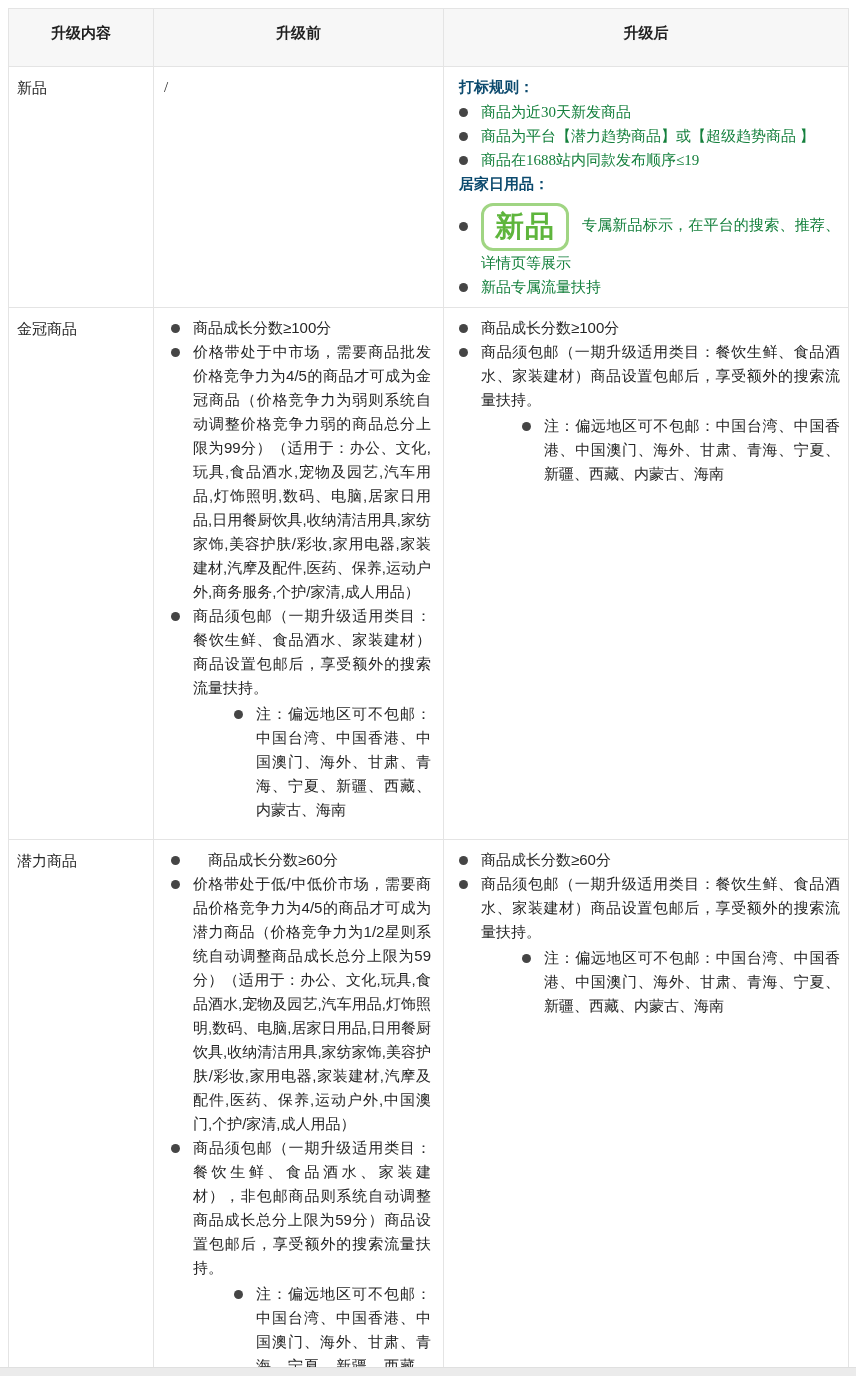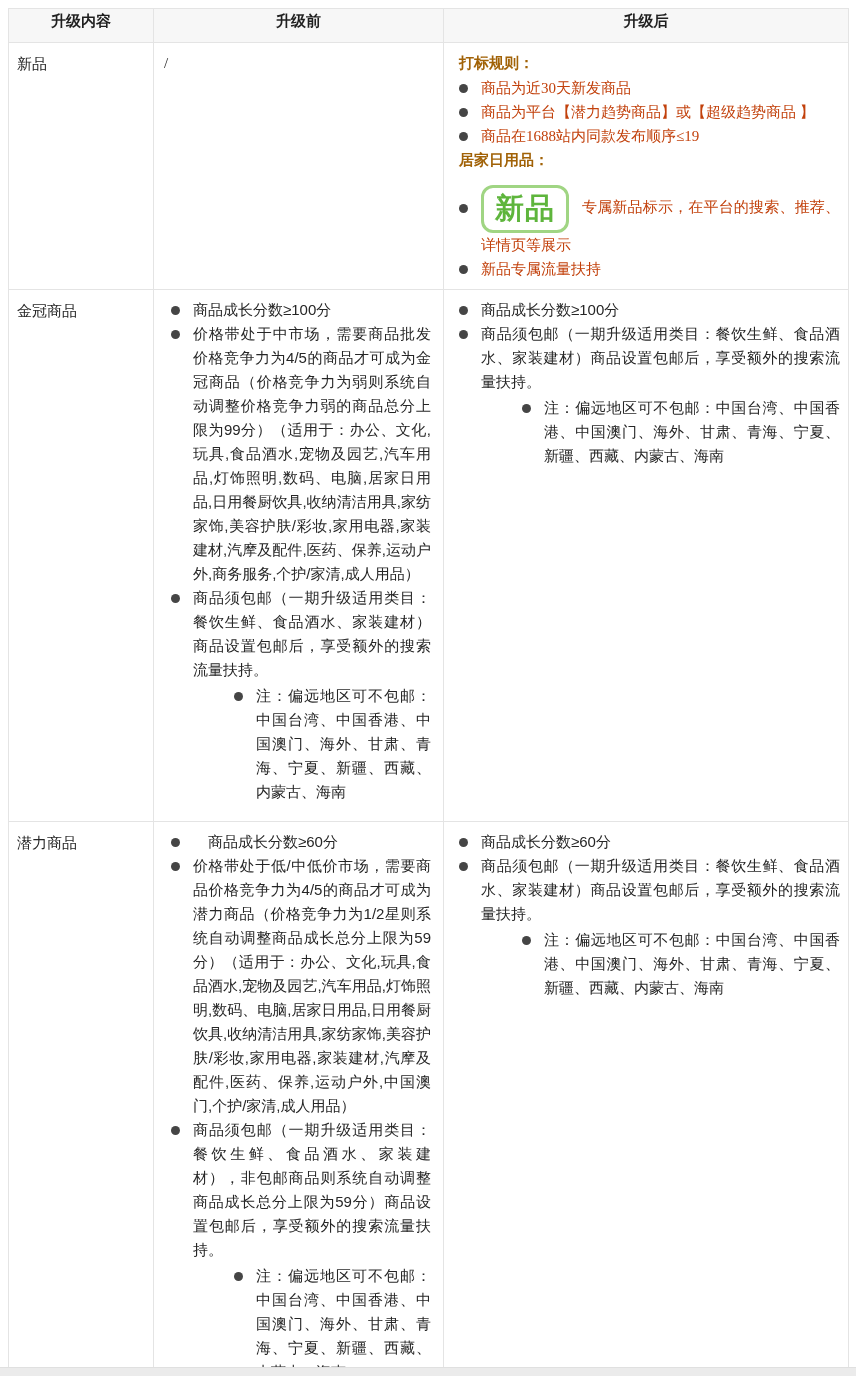--- a/index.html
+++ b/index.html
@@ -9,45 +9,45 @@
     font-family:"Liberation Sans", sans-serif;
   }
   table.doc-table {
     position:absolute; left:8px; top:8px; width:840px;
     border-collapse:collapse; table-layout:fixed;
     font-size:15px; line-height:24px;
   }
   .doc-table th, .doc-table td { border:1px solid #e4e4e4; vertical-align:top; }
   .doc-table thead th {
     height:33px; background:#f7f7f7; text-align:center;
-    font-weight:bold; color:#1f1f1f; padding:0; font-size:15px;
+    font-weight:bold; color:#1f1f1f; padding:12px; font-size:15px;
   }
   tr.r1 { height:237px;font-family:Liberation Serif, serif; } tr.r2 { height:532px; } tr.r3 { height:556px; }
   td.c1 { padding:9px 8px 8px 8px; }
   td.c2 { padding:8px 12px 8px 17px; }
   td.c2.slash { padding-left:10px; }
   td.c3 { padding:8px 8px 8px 15px; }
   ul.blist { list-style:none; margin:0; padding:0; }
   ul.blist > li { position:relative; padding-left:22px; text-align:justify; }
   .dot {
     position:absolute; left:0; top:8px; width:9px; height:9px;
     border-radius:50%; background:#454545;
   }
   ul.note-list { list-style:none; margin:2px 0 0 41px; padding:0; }
   ul.note-list > li { position:relative; padding-left:22px; text-align:justify; }
-  .h { font-weight:bold; color:#a16207; line-height:25px; }
-  .red { color:#c2410c; }
+  .h { font-weight:bold; color:#0c4a6e; line-height:25px; }
+  .red { color:#15803d; }
   .badge {
     display:inline-block; border:3px solid #a0d583; border-radius:12px;
     color:#5eb53c; font-weight:bold; font-size:29px; line-height:1;
     padding:6px 11px 7px 11px; margin-right:9px; vertical-align:middle;
     letter-spacing:1px; background:#ffffff;
   }
   li.badge-line > .dot { top:19px; }
-  li.badge-line { margin-top:12px; }
+  li.badge-line { margin-top:6px; }
   .bottom-strip {
     position:absolute; left:0; bottom:0; width:856px; height:8px;
     background:#ebebeb; border-top:1px solid #e0e0e0;
   }
 </style>
 </head>
 <body>
 
 <table class="doc-table">
   <colgroup>

